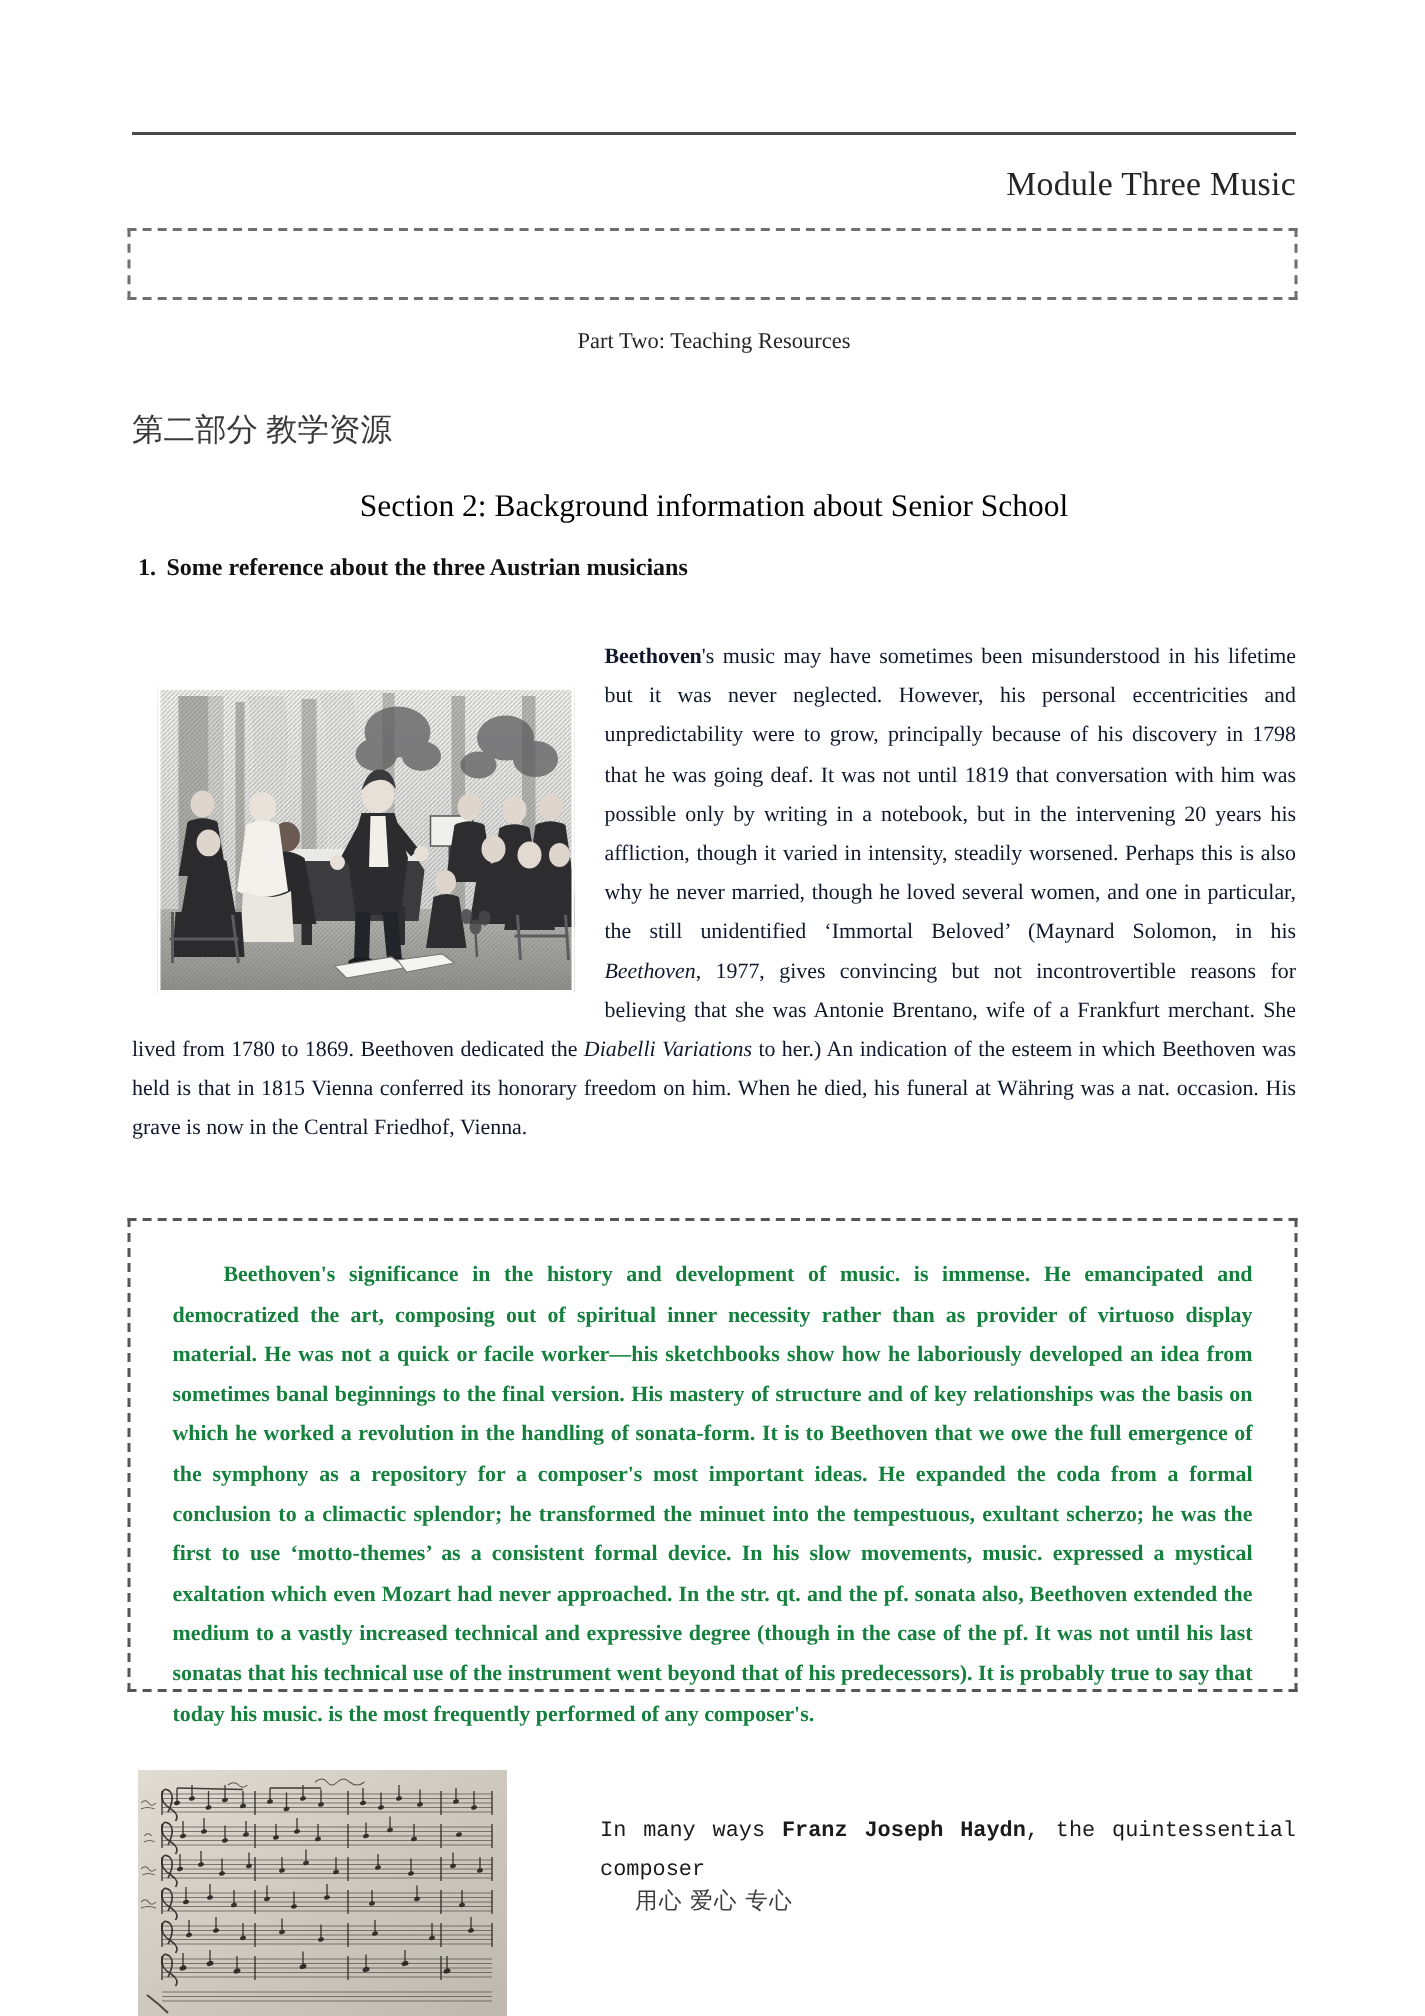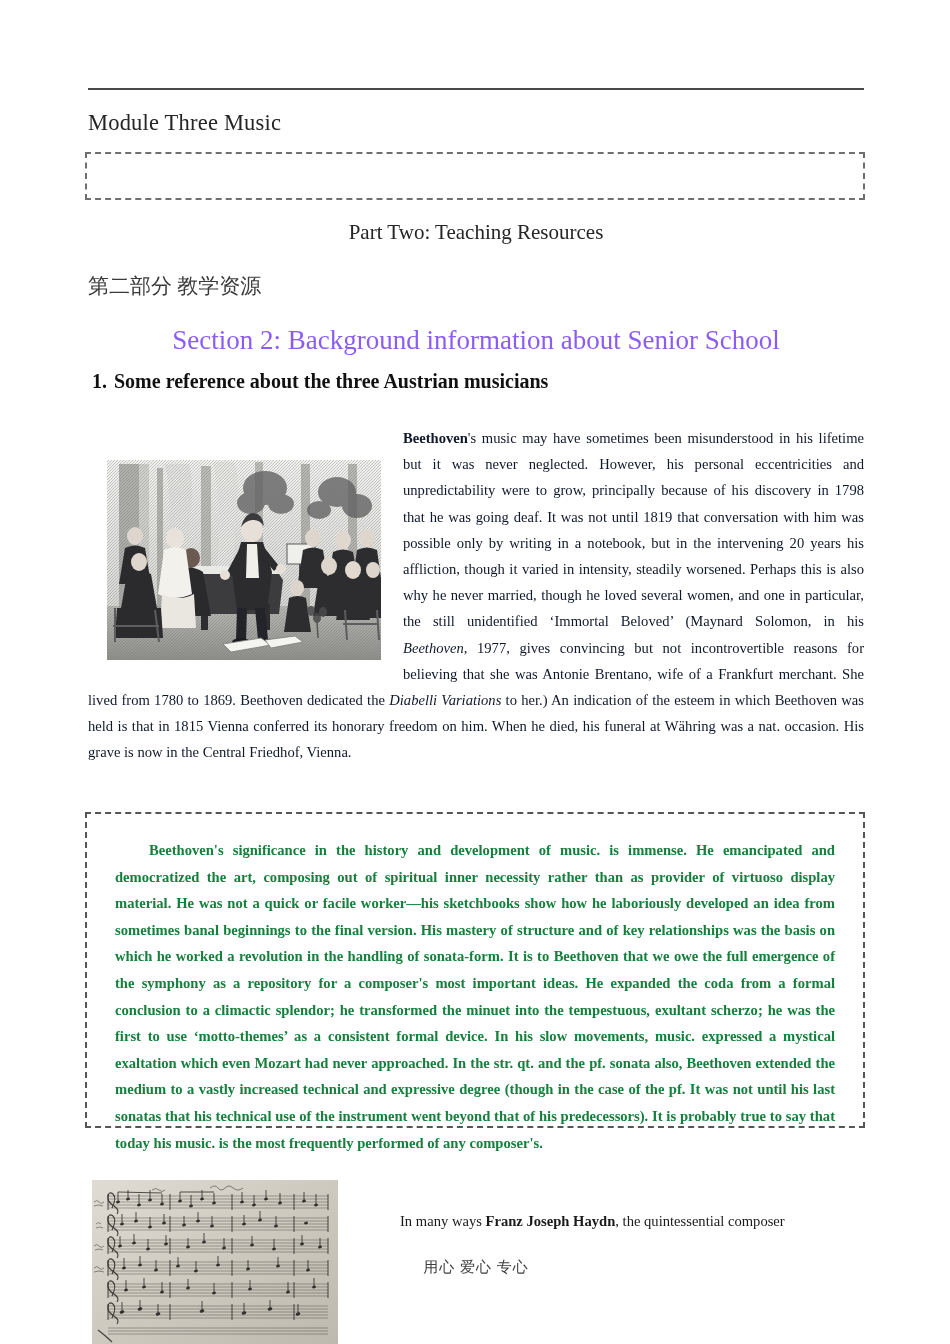--- a/index.html
+++ b/index.html
@@ -32,21 +32,21 @@
     height: 0;
     border-top: 2px solid #4a4a4a;
   }
 
   
   .h-module {
     position: absolute;
     left: 88px;
     top: 110px;
     width: 776px;
-    text-align: left;
+    text-align: right;
     font-size: 22.5px;
     letter-spacing: 0.2px;
     color: #252525;
   }
 
   
   .dashed-box-empty {
     position: absolute;
     left: 85px;
     top: 152px;
@@ -55,51 +55,51 @@
     border: 2px dashed #6f6f6f;
     box-sizing: border-box;
   }
 
   .h-part {
     position: absolute;
     left: 88px;
     top: 220px;
     width: 776px;
     text-align: center;
-    font-size: 21px;
+    font-size: 15px;
     color: #252525;
   }
 
   .h-part-cn {
     position: absolute;
     left: 88px;
     top: 272px;
     width: 776px;
     text-align: left;
     font-size: 21px;
     color: #3a3a3a;
     font-family: "Liberation Serif", "DejaVu Serif", serif;
   }
 
   .h-section {
     position: absolute;
     left: 88px;
     top: 325px;
     width: 776px;
     text-align: center;
-    font-size: 27px;
-    color: #8b5cf6;
+    font-size: 21px;
+    color: #000000;
   }
 
   .h-item1 {
     position: absolute;
     left: 92px;
     top: 370px;
     width: 776px;
-    font-size: 20px;
+    font-size: 16px;
     font-weight: bold;
     color: #111;
   }
   .h-item1 .num { margin-right: 7px; }
 
   
   .body-block {
     position: absolute;
     left: 88px;
     top: 425px;
@@ -159,21 +159,21 @@
     position: absolute;
     left: 400px;
     top: 1208px;
     width: 464px;
     font-size: 14.6px;
     line-height: 26px;
     text-align: justify;
     text-justify: inter-word;
     color: #1a1a1a;
   }
-  .haydn-block p { margin: 0; }
+  .haydn-block p { margin: 0; font-family: Liberation Mono, monospace; }
 
   
   .footer {
     position: absolute;
     left: 88px;
     top: 1258px;
     width: 776px;
     text-align: center;
     font-size: 15px;
     color: #3d3d3d;

